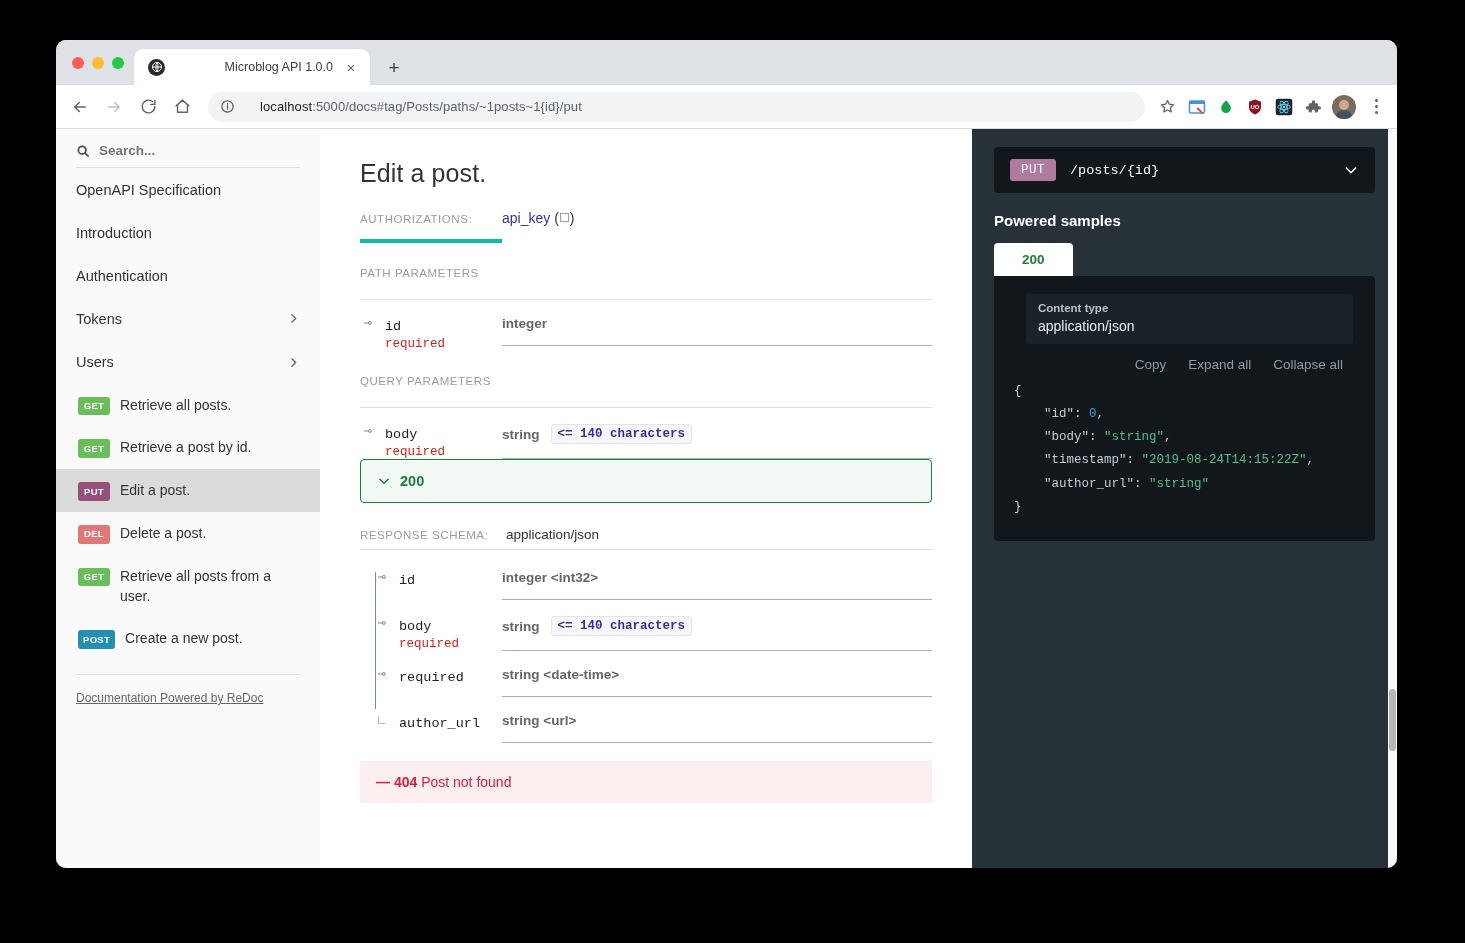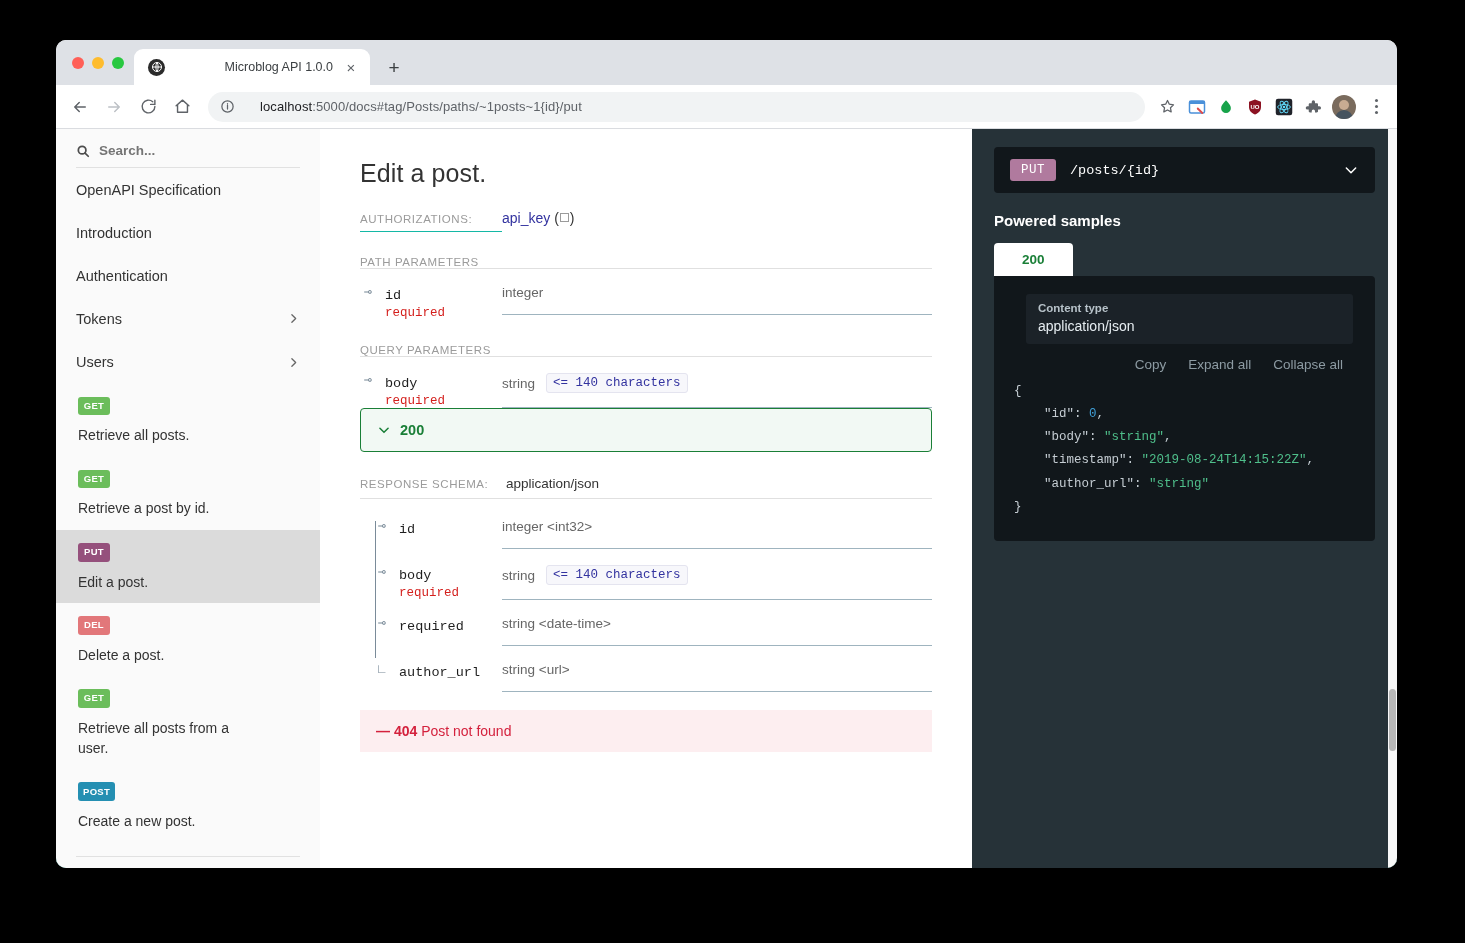--- a/index.html
+++ b/index.html
@@ -154,21 +154,20 @@
     font-size: 14.5px; color: #333333;
     line-height: 1.25;
   }
   .nav-item .chev { color: #666; display: flex; flex: none; margin-left: 8px; }
   .op-item {
     display: flex; align-items: flex-start;
     gap: 10px;
     padding: 11px 20px 11px 22px;
     font-size: 14px; color: #333;
     line-height: 1.45;
-    flex-direction: column;
   }
   .op-item.active { background: #dbdbdb; }
   .badge {
     flex: none;
     color: #fff;
     font-size: 9.5px; font-weight: 700;
     letter-spacing: .3px;
     border-radius: 3px;
     padding: 2.5px 5px 2.5px 5px;
     min-width: 32px;
@@ -192,48 +191,48 @@
     overflow: hidden;
     position: relative;
   }
   h1.title { font-size: 25px; font-weight: 400; color: #333; letter-spacing: .1px; margin-bottom: 22px;}
   h2.section { font-size: 22px; font-weight: 400; color: #333; margin: 38px 0 18px 0; }
 
   .auth-row { display: flex; align-items: baseline; margin-bottom: 10px; }
   .lbl-caps {
     font-size: 11.5px; letter-spacing: .55px; color: #9b9b9b;
     text-transform: uppercase;
-    border-bottom: 1px solid #14b8a6;
-    padding-bottom: 6px;
+    border-bottom: 4px solid #14b8a6;
+    padding-bottom: 14px;
     display: inline-block;
   }
   .auth-row .lbl-caps { width: 142px; flex: none; }
   .auth-val { font-size: 14px; color: #32329f; margin-left: 0; }
   .auth-val .sq {
     display: inline-block; width: 9px; height: 9px;
     border: 1px solid #9b9b9b; vertical-align: 1px; margin: 0 1px;
   }
   .auth-val .paren { color: #333; }
 
   .params-head {
     font-size: 11.5px; letter-spacing: .55px; color: #9b9b9b;
     text-transform: uppercase;
-    padding: 14px 0 0 0;
+    padding: 14px 0 20px 0;
     border-bottom: 1px solid #e0e0e0;
   }
   .prow { display: flex; align-items: flex-start; padding: 16px 0 0 0; }
   .pname-col { width: 142px; flex: none; display: flex; gap: 8px; padding-left: 4px; }
   .tree {
     color: #7a8b99; font-family: "Liberation Mono", monospace; font-size: 13px;
     line-height: 16px; flex: none; width: 13px;
   }
   .pname { font-family: "Liberation Mono", monospace; font-size: 13.5px; color: #1f1f1f; line-height: 16px; }
   .preq { font-family: "Liberation Mono", monospace; font-size: 12.5px; color: #d41f1c; margin-top: 2px; }
   .ptype-col { flex: 1; padding-bottom: 14px; border-bottom: 1px solid #9fb4bf; }
-  .ptype { font-size: 13.5px; color: #666; display: flex; align-items: center; gap: 11px; flex-wrap: wrap; }
+  .ptype { font-size: 13.5px; color: #666; display: flex; align-items: center; gap: 11px; flex-wrap: wrap; font-weight: bold; }
   .chip {
     font-family: "Liberation Mono", monospace; font-size: 12.5px;
     color: #32329f;
     background: #f7f7fb;
     border: 1px solid #e4e4ef;
     border-radius: 3px;
     padding: 2px 6px;
   }
 
   .resp-200 {

